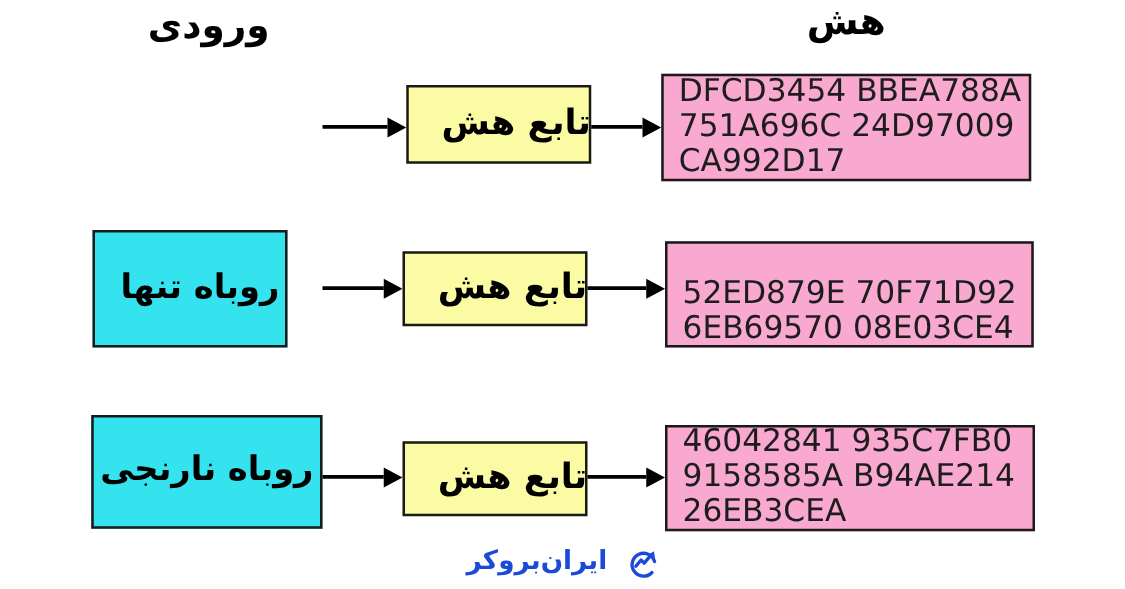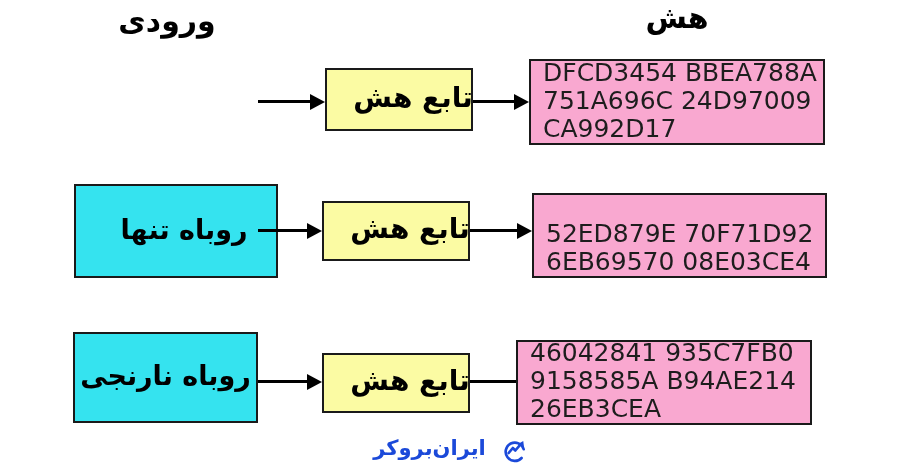--- a/index.html
+++ b/index.html
@@ -39,27 +39,27 @@
     font-size:25px;line-height:28px;color:var(--hashtext,#1d1d1d);
     padding:0 12px;letter-spacing:0px;
   }
   .hash-text span{display:block;white-space:nowrap;}
 
   
   .r1-input{left:74px;top:83px;width:184px;height:37px;}
   .r1-func {left:325px;top:68px;width:148px;height:63px;}
   .r1-hash {left:529px;top:59px;width:296px;height:86px;}
 
-  .r2-input{left:74px;top:184px;width:204px;height:94px;padding-left:16px;}
+  .r2-input{left:74px;top:184px;width:156px;height:94px;padding-left:16px;}
   .r2-func {left:322px;top:201px;width:148px;height:60px;}
   .r2-hash {left:532px;top:193px;width:295px;height:85px;}
 
   .r3-input{left:73px;top:332px;width:185px;height:91px;}
   .r3-func {left:322px;top:353px;width:148px;height:60px;}
-  .r3-hash {left:516px;top:340px;width:296px;height:85px;}
+  .r3-hash {left:532px;top:340px;width:296px;height:85px;}
 
   
   .arrow{position:absolute;height:3px;background:var(--arrow,#000);}
   .arrow::after{
     content:"";position:absolute;right:-15px;top:50%;
     transform:translateY(-50%);
     border-left:15px solid var(--arrow,#000);
     border-top:8px solid transparent;
     border-bottom:8px solid transparent;
   }

